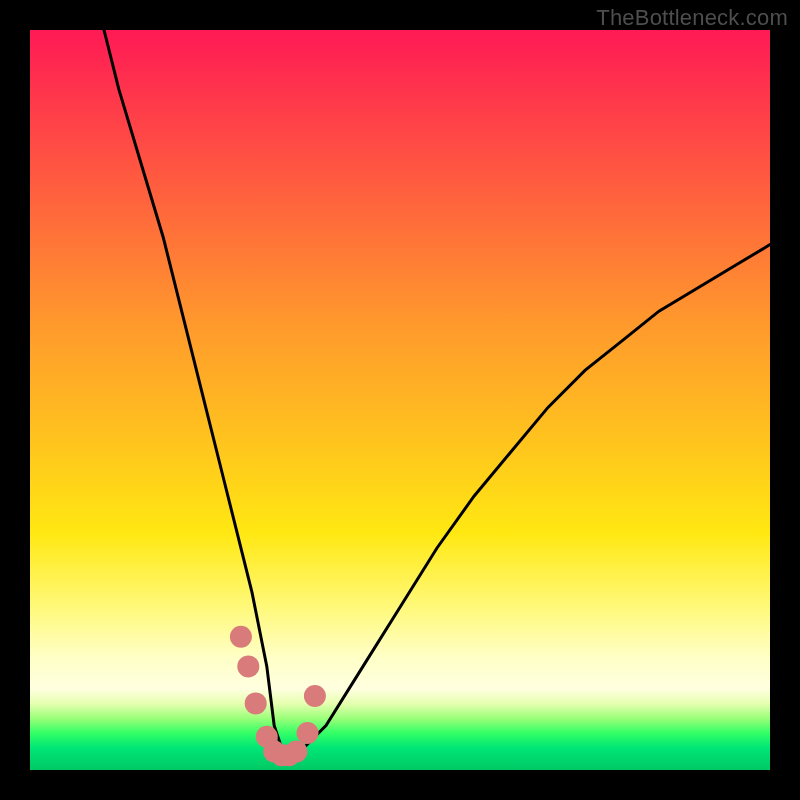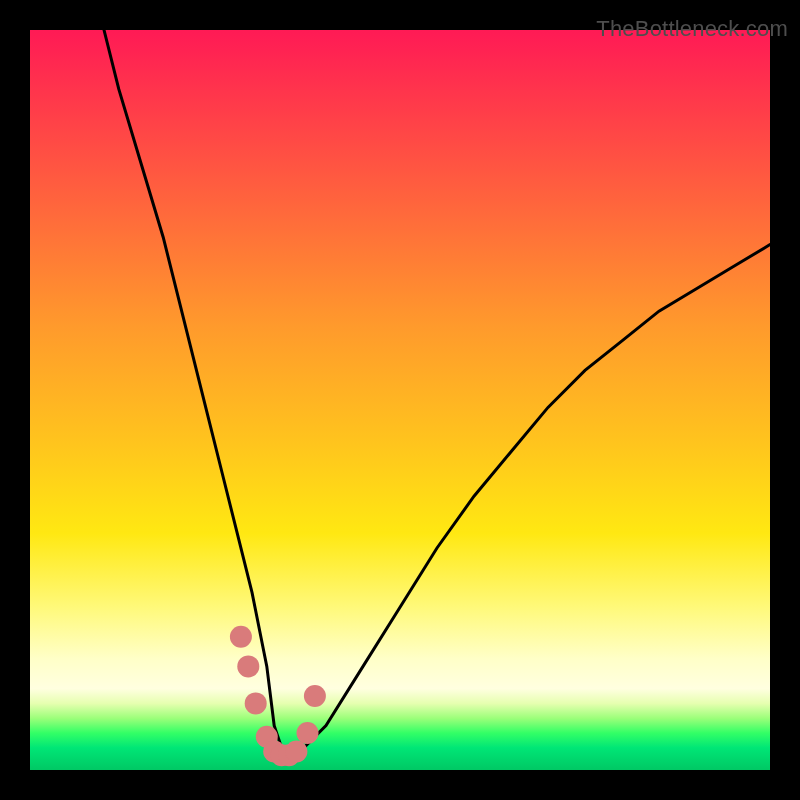--- a/index.html
+++ b/index.html
@@ -12,21 +12,21 @@
     font-family: Arial, Helvetica, sans-serif;
   }
   .frame {
     position: relative;
     width: 800px;
     height: 800px;
     background: #000;
   }
   .watermark {
     position: absolute;
-    top: 16px;
+    top: 5px;
     right: 12px;
     color: #4e4e4e;
     font-size: 22px;
     font-weight: 500;
     letter-spacing: 0.2px;
     z-index: 5;
   }
   .plot-area {
     position: absolute;
     left: 30px;

